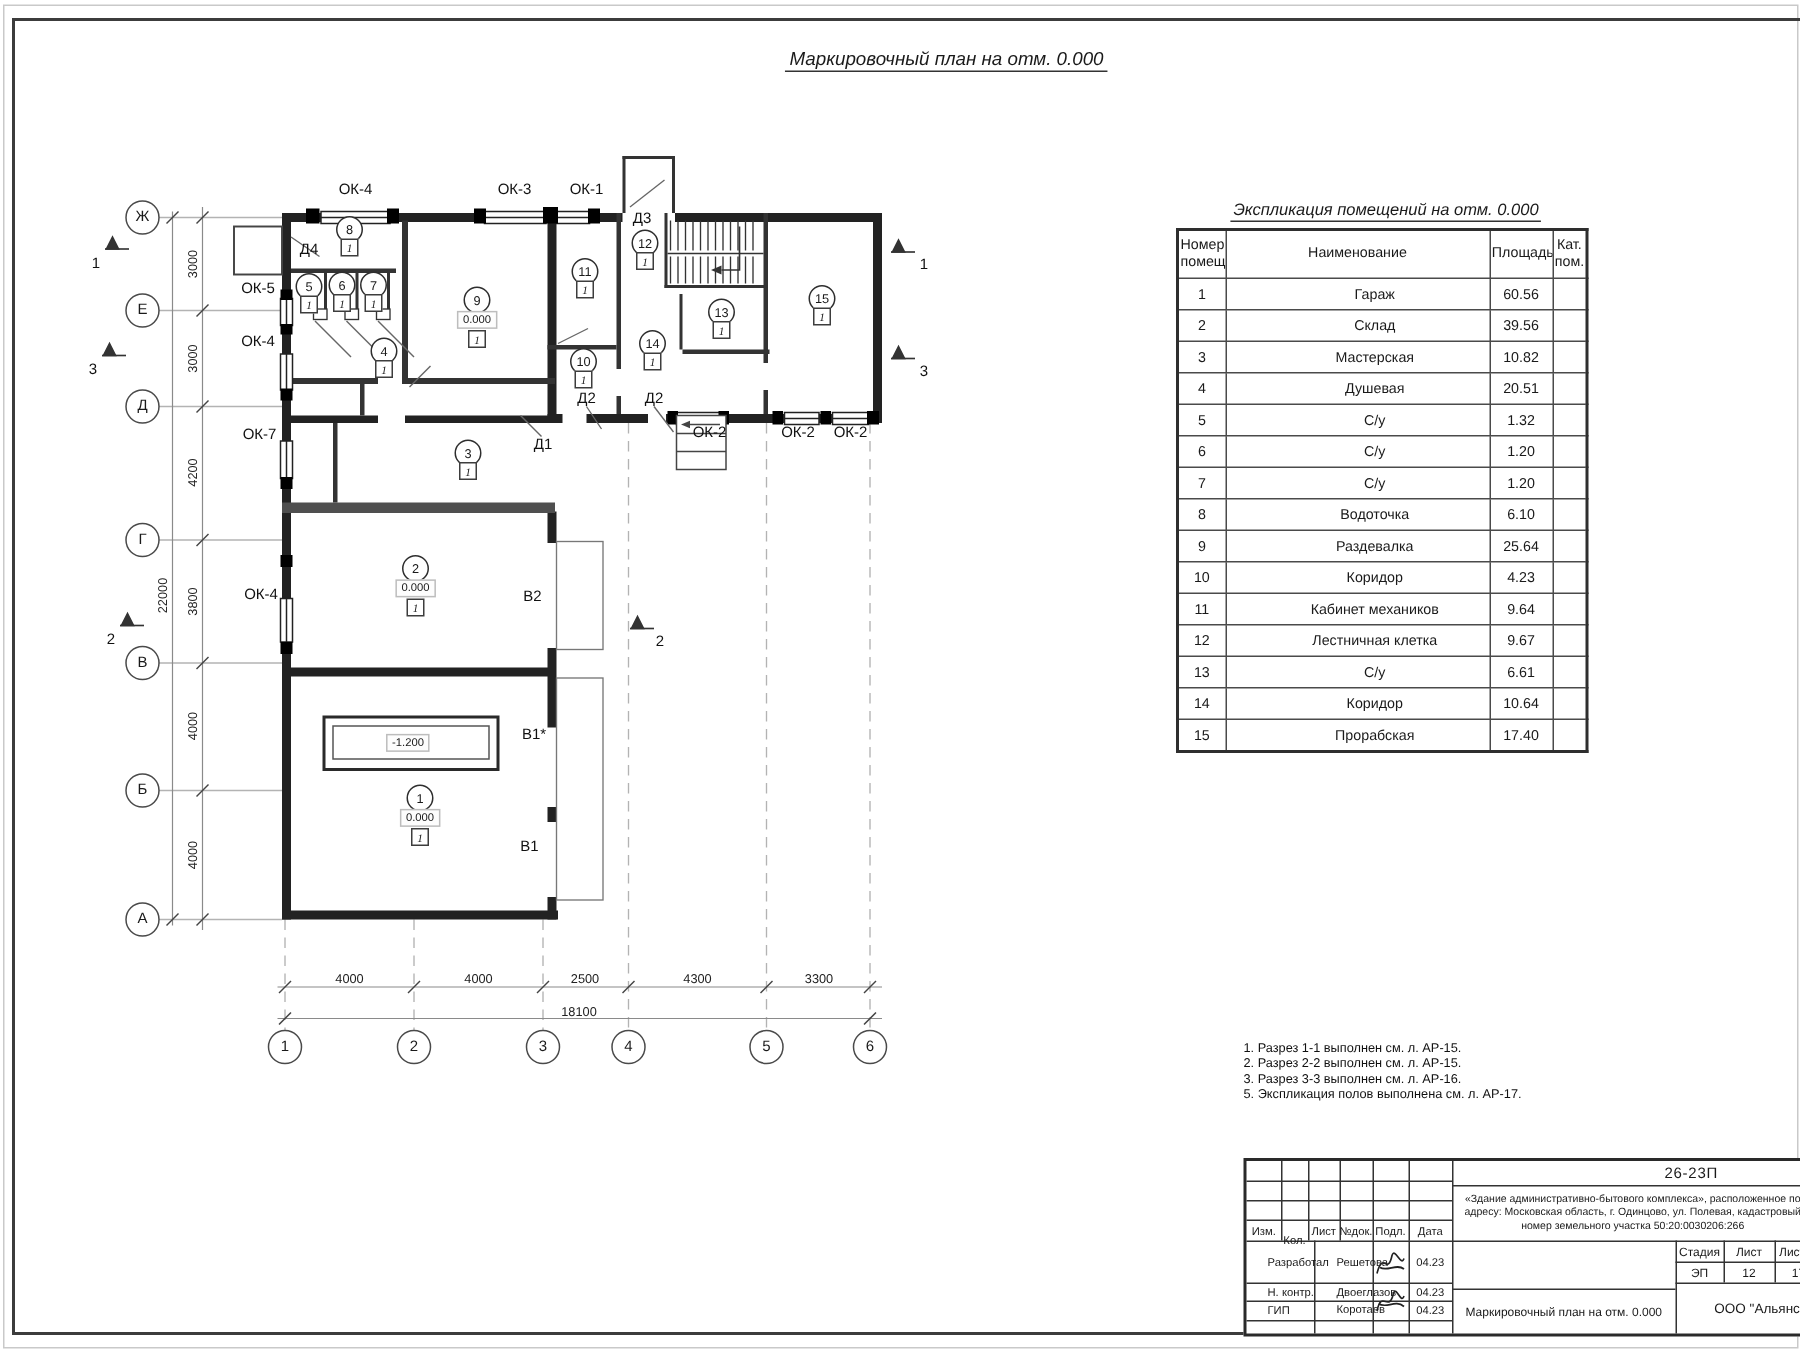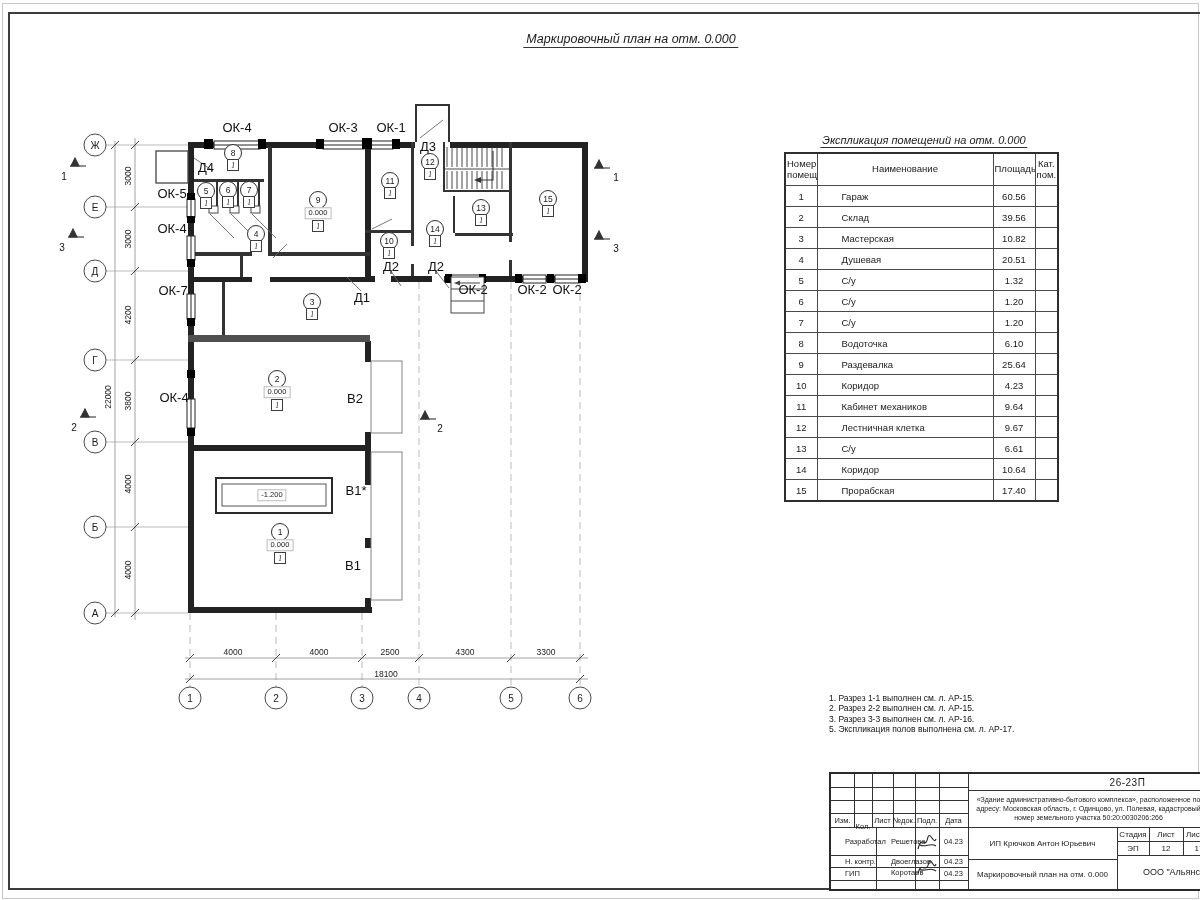--- a/index.html
+++ b/index.html
@@ -4,21 +4,21 @@
 <style>
   html,body{margin:0;padding:0;background:#e9e9e9;}
   #sheet{position:relative;width:1200px;height:900px;background:#ffffff;overflow:hidden;
          font-family:"Liberation Sans",sans-serif;color:#1a1a1a;}
   .frame-outer{position:absolute;left:2px;top:3px;width:1195px;height:894px;border:1px solid #c9c9c9;}
   .frame{position:absolute;left:8px;top:12px;width:1210px;height:874px;border:2px solid #3c3c3c;}
   svg{position:absolute;left:0;top:0;}
   .sheet-title{position:absolute;left:631px;top:40px;transform:translate(-50%,-50%);
     font-style:italic;font-size:12.5px;border-bottom:1px solid #333;padding:0 3px 1px;white-space:nowrap;}
   
-  .plan-label{position:absolute;transform:translate(-50%,-50%);font-size:13px;white-space:nowrap;color:#111;}
+  .plan-label{position:absolute;transform:translate(-50%,-50%);font-size:10px;white-space:nowrap;color:#111;}
   .dim-label{position:absolute;transform:translate(-50%,-50%);font-size:8.5px;color:#222;white-space:nowrap;}
   .dim-label.rot{transform:translate(-50%,-50%) rotate(-90deg);}
   .axis-bubble{position:absolute;width:21px;height:21px;border:1px solid #4a4a4a;border-radius:50%;
     background:#fff;display:flex;align-items:center;justify-content:center;font-size:10px;
     transform:translate(-50%,-50%);}
   .room-circle{position:absolute;width:16px;height:16px;border:1px solid #2e2e2e;border-radius:50%;
     background:#fff;display:flex;align-items:center;justify-content:center;font-size:8.5px;
     transform:translate(-50%,-50%);}
   .elev-box{position:absolute;transform:translate(-50%,-50%);border:1px solid #bdbdbd;background:#fdfdfd;
     font-size:7.5px;line-height:9.5px;padding:0 3px;white-space:nowrap;}
@@ -28,21 +28,21 @@
   .section-num{position:absolute;transform:translate(-50%,-50%);font-size:10px;color:#111;}
   
   .expl-title{position:absolute;left:924px;top:141px;transform:translate(-50%,-50%);
     font-style:italic;font-size:11px;border-bottom:1px solid #333;padding:0 2px 1px;white-space:nowrap;}
   .expl{position:absolute;left:784px;top:152px;border-collapse:collapse;table-layout:fixed;width:273px;}
   .expl th,.expl td{border:1px solid #4a4a4a;font-weight:normal;font-size:9.5px;overflow:hidden;}
   .expl{border:2px solid #2e2e2e;}
   .expl thead th{height:29px;text-align:center;line-height:10.5px;}
   .expl tbody td{height:18px;}
   .td-num{text-align:center;font-size:9px;}
-  .td-name{padding-left:24px;text-align:left;}
+  .td-name{padding-left:24px;text-align:center;}
   .td-area{text-align:center;font-size:9px;}
   
   .notes{position:absolute;left:829px;top:693px;width:218px;font-size:8.5px;line-height:10.3px;color:#111;}
   .note{padding-left:10px;text-indent:-10px;}
   
   .stamp{position:absolute;left:829px;top:772px;width:456px;height:115px;border:2px solid #2a2a2a;background:#fff;}
   .stamp .vl{position:absolute;width:1px;background:#333;}
   .stamp .hl{position:absolute;height:1px;background:#333;}
   .stamp .cell{position:absolute;display:flex;align-items:center;justify-content:center;
     font-size:8px;text-align:center;white-space:nowrap;}
@@ -522,21 +522,20 @@
         <div class="cell sm left-align" style="left: 0px; top: 81px; width: 45px; height: 12px;">Н. контр.</div>
         <div class="cell sm left-align" style="left: 46px; top: 81px; width: 38px; height: 12px;">Двоеглазов</div>
         <div class="cell sm" style="left: 108px; top: 81px; width: 29px; height: 12px;">04.23</div>
         <div class="cell sm left-align" style="left: 0px; top: 93px; width: 45px; height: 13px;">ГИП</div>
         <div class="cell sm left-align" style="left: 46px; top: 92px; width: 38px; height: 13px;">Коротаев</div>
         <div class="cell sm" style="left: 108px; top: 93px; width: 29px; height: 13px;">04.23</div>
       </div>
 
     <div class="cell code" style="left:137px;top:0;width:319px;height:16px">26-23П</div>
     <div class="cell desc" style="left:139px;top:16px;width:237px;height:37px">«Здание административно-бытового комплекса», расположенное по адресу: Московская область, г. Одинцово, ул. Полевая, кадастровый номер земельного участка 50:20:0030206:266</div>
-    <div class="cell" style="left:137px;top:53px;width:149px;height:32px">ИП Крючков Антон Юрьевич</div>
     <div class="cell" style="left:137px;top:85px;width:149px;height:30px">Маркировочный план на отм. 0.000</div>
     <div class="cell" style="left:286px;top:53px;width:32px;height:14px">Стадия</div>
     <div class="cell" style="left:318px;top:53px;width:34px;height:14px">Лист</div>
     <div class="cell" style="left:352px;top:53px;width:32px;height:14px">Листов</div>
     <div class="cell" style="left:286px;top:67px;width:32px;height:14px">ЭП</div>
     <div class="cell" style="left:318px;top:67px;width:34px;height:14px">12</div>
     <div class="cell" style="left:352px;top:67px;width:32px;height:14px">17</div>
     <div class="cell org" style="left:286px;top:81px;width:112px;height:34px">ООО "Альянс"</div>
 
     <svg class="sig" style="left:84px;top:55px" width="24" height="26">

